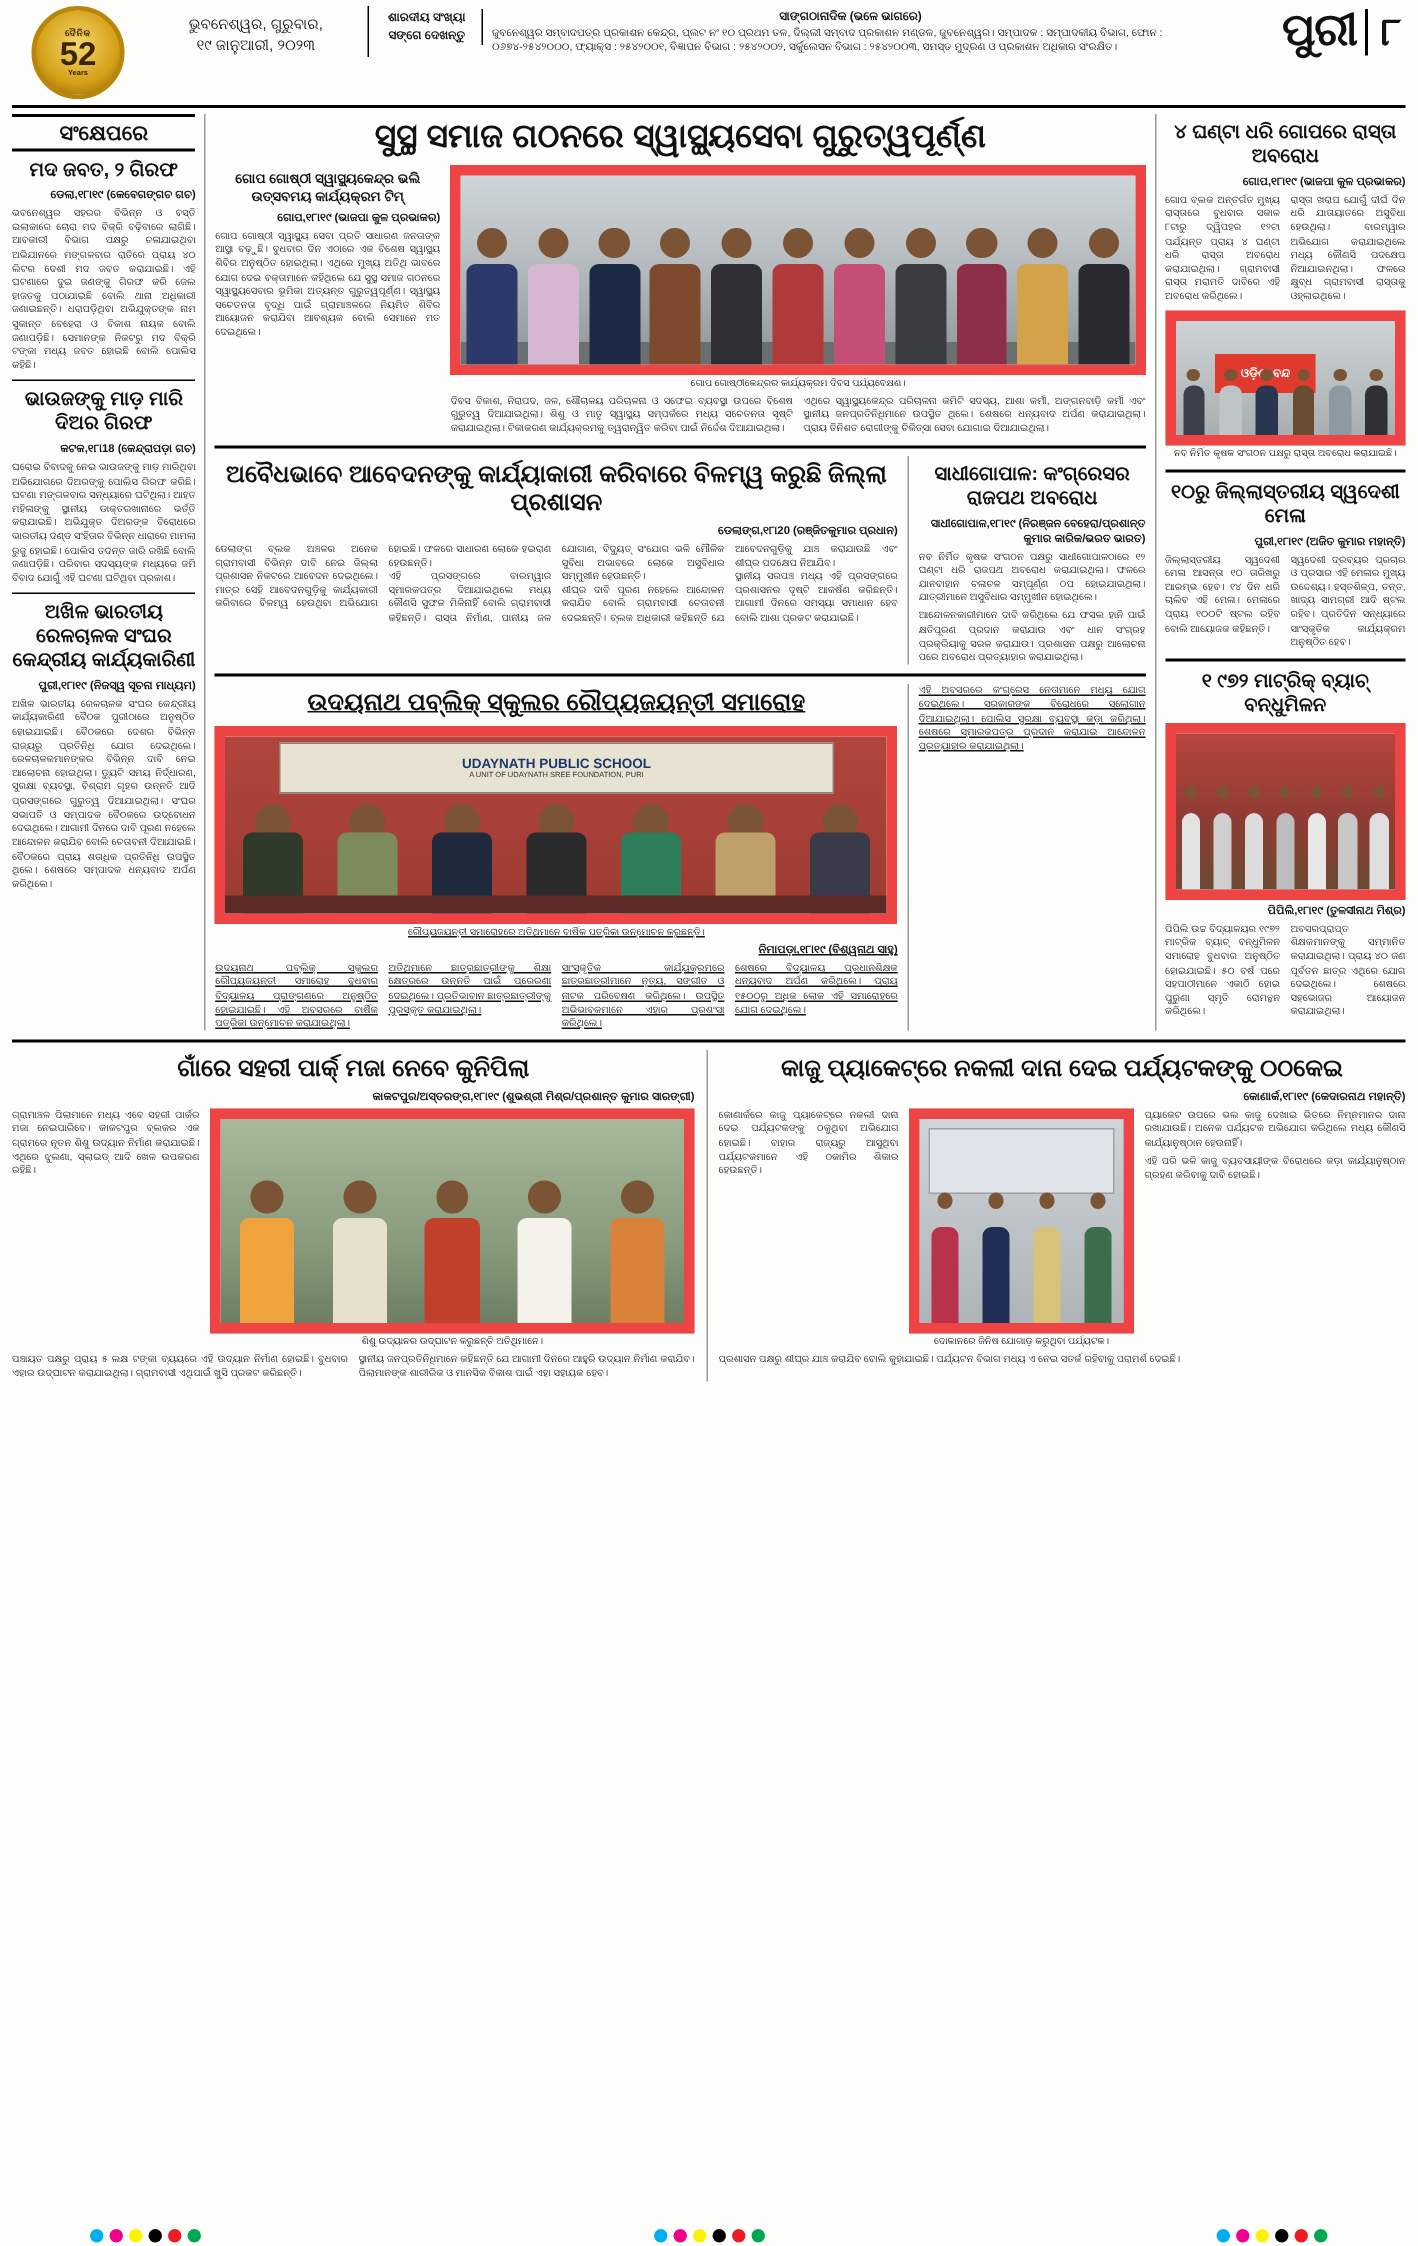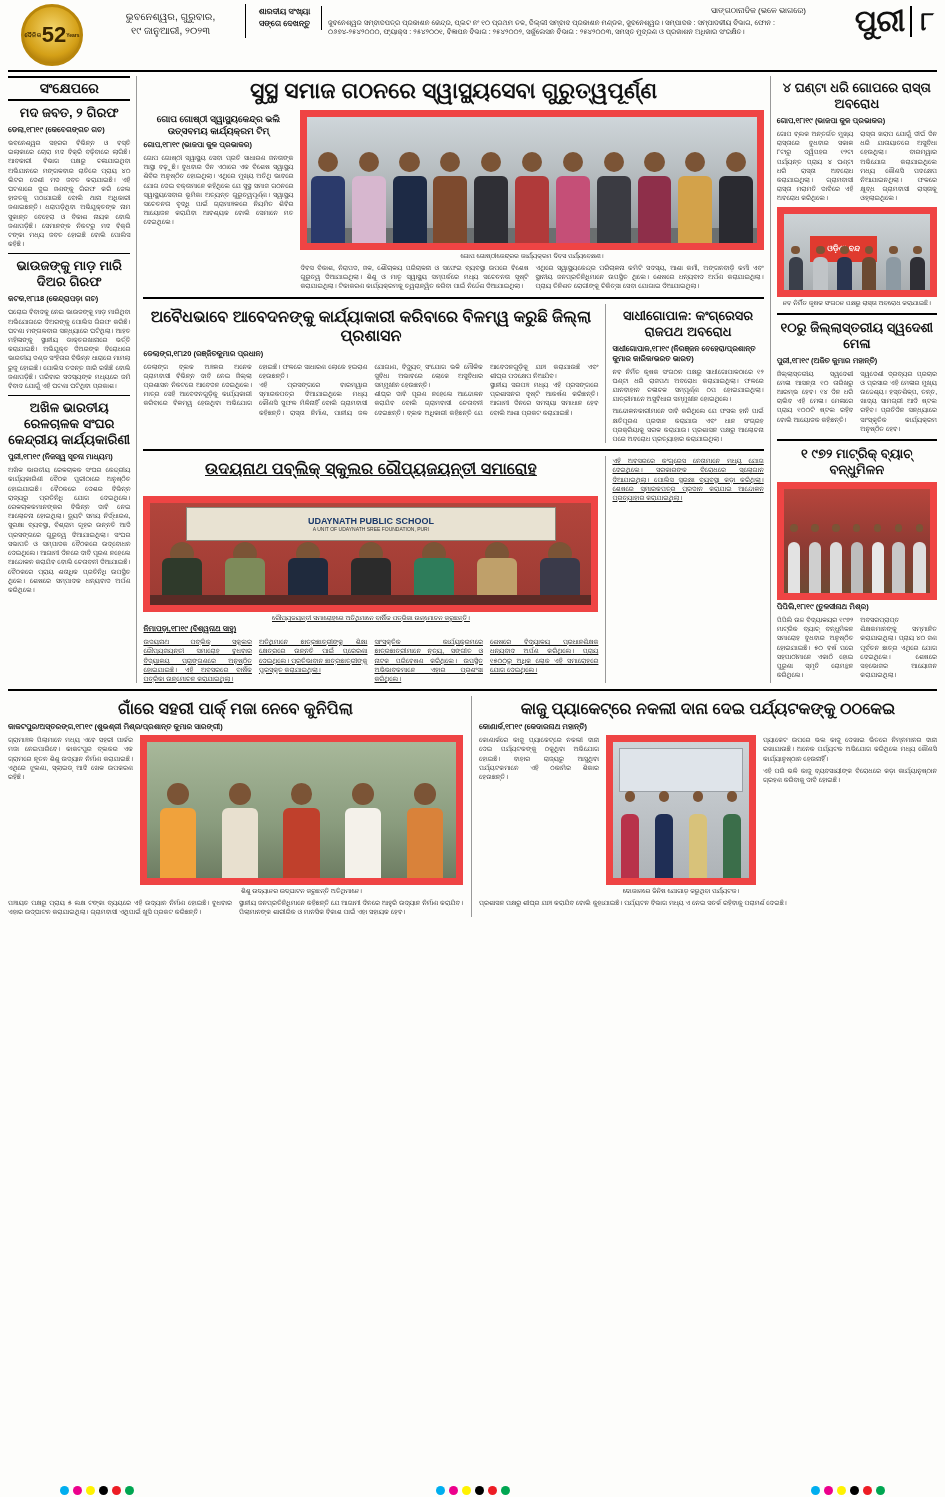--- a/index.html
+++ b/index.html
@@ -13,50 +13,50 @@
   }
   .page { width:945px; height:1497px; position:relative; padding:4px 8px 0 8px; }
 
   
   .masthead { display:flex; align-items:flex-start; border-bottom:2px solid #000; padding-bottom:4px; }
   .logo-box { width:88px; flex:none; display:flex; flex-direction:column; align-items:center; }
   .logo-circle {
     width:62px; height:62px; border-radius:50%;
     background: radial-gradient(circle at 50% 40%, #f5d76e 0%, #d4a017 60%, #8a5a00 100%);
     border:3px solid #b8860b;
-    display:flex; flex-direction:row; align-items:center; justify-content:center;
+    display:flex; flex-direction:column; align-items:center; justify-content:center;
     color:#3a2500; font-weight:bold;
   }
   .logo-circle .ltop { font-size:6px; letter-spacing:.5px; }
   .logo-circle .lnum { font-size:22px; line-height:20px; }
   .logo-circle .lyears { font-size:5px; }
   .date-col { width:150px; flex:none; text-align:center; font-size:10px; line-height:14px; padding-top:6px; border-right:1px solid #000; }
   .pubinfo { flex:1; font-size:7px; line-height:9.5px; padding:2px 6px; }
-  .pubinfo .pi-head { text-align:right; font-size:8px; font-weight:normal; margin-bottom:2px; }
+  .pubinfo .pi-head { text-align:center; font-size:8px; font-weight:bold; margin-bottom:2px; }
   .pubinfo-left { width:70px; float:left; text-align:center; font-size:8px; line-height:12px; font-weight:bold; border-right:1px solid #000; padding-right:4px; margin-right:6px;}
   .edition { width:125px; flex:none; text-align:right; font-size:30px; font-weight:bold; padding-right:4px; letter-spacing:-1px; display:flex; align-items:center; justify-content:flex-end; gap:6px;}
   .edition .pg { font-size:26px; border-left:2px solid #000; padding-left:8px; }
 
   
   .body-grid { display:flex; gap:6px; margin-top:4px; }
   .col { }
   .c1 { width:123px; }
   .c2 { width:630px; }
   .c3 { width:168px; }
 
   .rule-v { border-left:1px solid #999; }
 
   h2.sec-title {
     font-size:14px; text-align:center; font-weight:bold; margin:0 0 3px 0;
     border-bottom:2px solid #000; border-top:2px solid #000; padding:2px 0;
   }
   .hl { font-size:13px; font-weight:bold; text-align:center; line-height:16px; margin:4px 0 4px 0; }
   .hl-big { font-size:22px; font-weight:bold; text-align:center; line-height:26px; margin:2px 0 6px 0; }
   .hl-med { font-size:16px; font-weight:bold; text-align:center; line-height:19px; margin:3px 0 4px 0; }
-  .byline { font-size:7.5px; font-weight:bold; text-align:left; margin:2px 0 3px 0; }
+  .byline { font-size:7.5px; font-weight:bold; text-align:right; margin:2px 0 3px 0; }
   .body-text { font-size:6.6px; line-height:9.2px; text-align:justify; color:#1a1a1a; hyphens:auto; word-break:break-word;}
   .cap { font-size:6.4px; text-align:center; font-style:normal; margin-top:2px; line-height:8px;}
   .divider { border-top:1px solid #000; margin:5px 0 4px 0; }
   .divider-thick { border-top:2px solid #000; margin:6px 0 5px 0; }
 
   .photo { width:100%; background:#cbcbcb; position:relative; overflow:hidden; border:7px solid #ef4444;}
   .photo .sky { position:absolute; inset:0; }
   .ph-people { position:absolute; bottom:0; left:0; right:0; display:flex; align-items:flex-end; justify-content:space-around; height:72%; }
   .pp { width:9%; height:100%; position:relative; }
   .pp .head { position:absolute; top:0; left:25%; width:50%; padding-top:50%; border-radius:50%; background:#7b5436; }
@@ -216,21 +216,21 @@
           <div class="body-text">ନବ ନିର୍ମିତ କୃଷକ ସଂଗଠନ ପକ୍ଷରୁ ସାଧୀଗୋପାଳଠାରେ ୧୨ ଘଣ୍ଟା ଧରି ରାଜପଥ ଅବରୋଧ କରାଯାଇଥିଲା। ଫଳରେ ଯାନବାହାନ ଚଳାଚଳ ସମ୍ପୂର୍ଣ୍ଣ ଠପ ହୋଇଯାଇଥିଲା। ଯାତ୍ରୀମାନେ ଅସୁବିଧାର ସମ୍ମୁଖୀନ ହୋଇଥିଲେ।</div>
           <div class="body-text" style="margin-top:3px;">ଆନ୍ଦୋଳନକାରୀମାନେ ଦାବି କରିଥିଲେ ଯେ ଫସଲ ହାନି ପାଇଁ କ୍ଷତିପୂରଣ ପ୍ରଦାନ କରାଯାଉ ଏବଂ ଧାନ ସଂଗ୍ରହ ପ୍ରକ୍ରିୟାକୁ ସରଳ କରାଯାଉ। ପ୍ରଶାସନ ପକ୍ଷରୁ ଆଲୋଚନା ପରେ ଅବରୋଧ ପ୍ରତ୍ୟାହାର କରାଯାଇଥିଲା।</div>
         </div>
       </div>
 
       <div class="divider-thick"></div>
 
       <div style="display:flex; gap:7px;text-decoration:underline;">
         <div style="width:455px; flex:none;">
           <div class="hl-med">ଉଦୟନାଥ ପବ୍ଲିକ୍ ସ୍କୁଲର ରୌପ୍ୟଜୟନ୍ତୀ ସମାରୋହ</div>
-          <div class="photo" style="height:116px; margin-top:18px;">
+          <div class="photo" style="height:132px; margin-top:6px;">
             <div class="sky" style="background:linear-gradient(#b2453c 0%,#9c3b33 100%);"></div>
             <div style="position:absolute;top:4px;left:8%;right:8%;height:34px;background:#e8e2d2;border:1px solid #8a8478;display:flex;flex-direction:column;align-items:center;justify-content:center;">
               <div style="font-size:9px;font-weight:bold;color:#1b3a6b;">UDAYNATH PUBLIC SCHOOL</div>
               <div style="font-size:5px;color:#333;">A UNIT OF UDAYNATH SREE FOUNDATION, PURI</div>
             </div>
             <div class="ph-people" style="height:62%;">
               <div class="pp" style="width:11%">
                   <div class="head"></div>
                   <div class="torso" style="background:#2f3a2b"></div>
                 </div>

